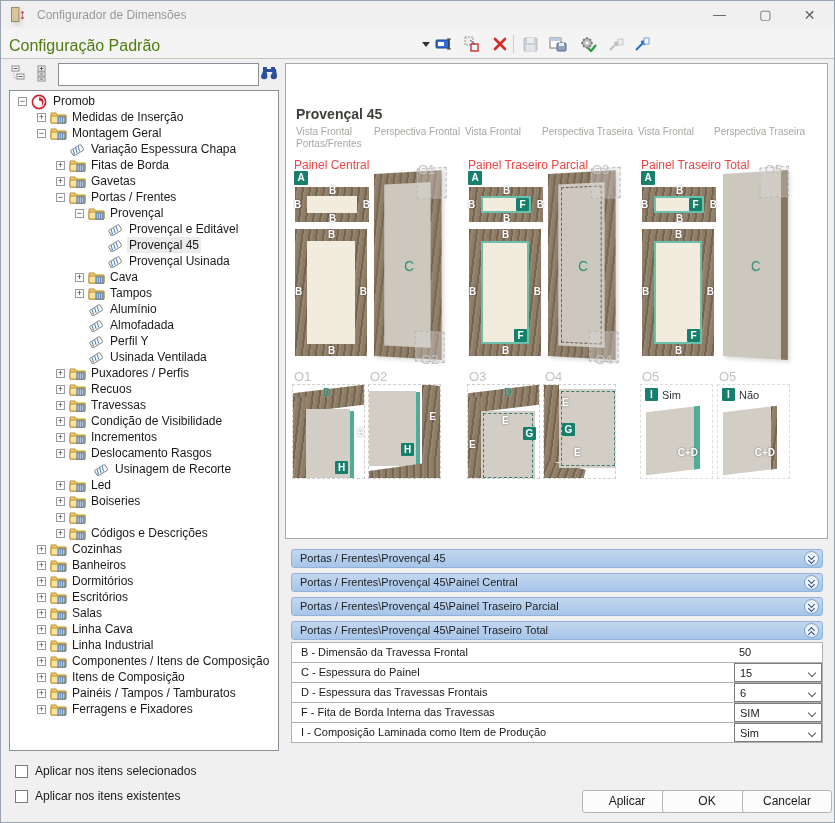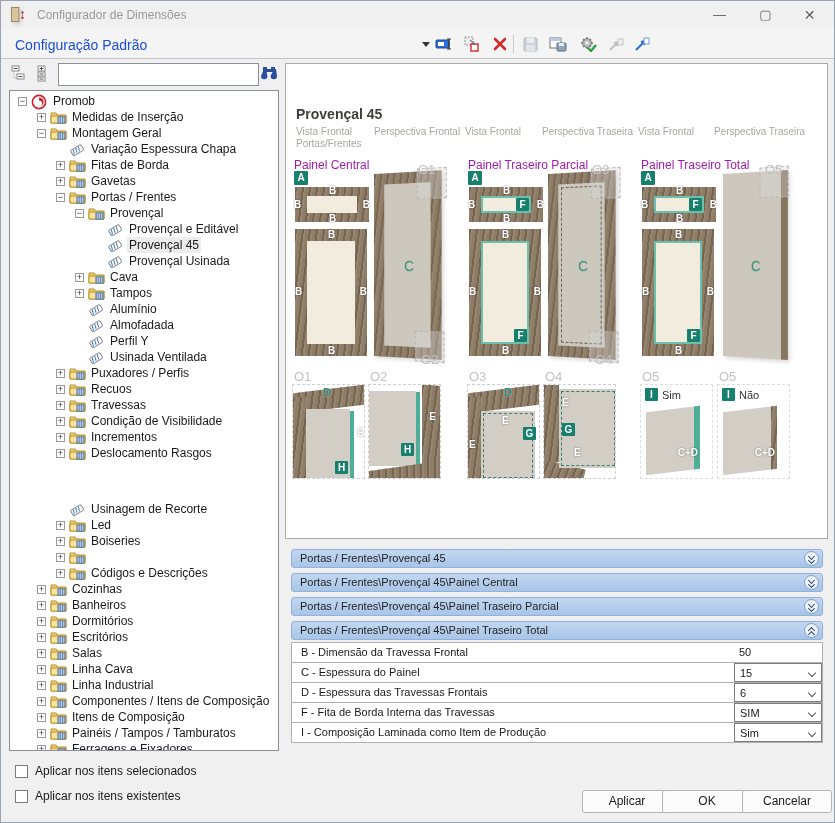--- a/index.html
+++ b/index.html
@@ -10,21 +10,21 @@
   .titlebar{position:absolute;left:0;top:0;right:0;height:28px;background:#f0f0f0;}
   .titlebar .appicon{position:absolute;left:9px;top:6px;width:18px;height:16px;}
   .appicon .door{position:absolute;left:1px;top:0;width:9px;height:15px;background:#d9c49c;border:1px solid #9a8767;}
   .appicon .arrow{position:absolute;left:9px;top:-2px;color:#b2222a;font-size:14px;font-weight:bold;line-height:18px;}
   .titlebar .title{position:absolute;left:36px;top:7px;font-size:12px;color:#999;}
   .winbtn{position:absolute;top:0;width:45px;height:28px;text-align:center;line-height:28px;color:#5c5c5c;font-size:13px;cursor:default;}
   .winbtn.min{right:92px;} .winbtn.max{right:46px;} .winbtn.close{right:2px;font-size:14px;}
 
   
   .toolbar{position:absolute;left:0;top:28px;right:0;height:30px;border-bottom:1px solid #c3c3c3;background:#f4f4f4;}
-  .toolbar .cfglabel{position:absolute;left:14px;top:8px;font-size:14px;color:#1d4ed8;}
+  .toolbar .cfglabel{position:absolute;left:8px;top:8px;font-size:16px;color:#4d7c0f;}
   .tbi{position:absolute;top:5px;width:22px;height:20px;display:flex;align-items:center;justify-content:center;}
   .tbi svg{display:block;}
   .tb-sep{position:absolute;top:6px;width:1px;height:18px;background:#cccccc;}
   .caret{width:0;height:0;border-left:4px solid transparent;border-right:4px solid transparent;border-top:5px solid #333;}
 
   
   .tree-tools{position:absolute;left:8px;top:62px;width:270px;height:24px;}
   .ttool{position:absolute;top:2px;width:18px;height:18px;}
   .search-box{position:absolute;left:49px;top:0;width:201px;height:23px;border:1px solid #8a8f99;background:#fff;font-size:12px;padding:0 4px;}
   .find-btn{position:absolute;right:0;top:1px;width:20px;height:20px;}
@@ -37,21 +37,21 @@
   .tree-row .ticon{width:17px;height:14px;margin-right:3px;flex:none;}
   .tree-row .lbl{padding:0 2px;}
 
   .chk-row{position:absolute;left:14px;font-size:12px;color:#1a1a1a;display:flex;align-items:center;}
   .chk-row .box{width:13px;height:13px;border:1px solid #7a7a7a;background:#fff;margin-right:7px;flex:none;}
 
   
   .preview{position:absolute;left:284px;top:62px;width:543px;height:476px;border:1px solid #a9a9a9;background:#fff;overflow:hidden;}
   .pv-title{position:absolute;left:10px;top:42px;font-size:14px;font-weight:bold;color:#3f3e3a;}
   .pv-h{position:absolute;font-size:10px;color:#a8a7a2;line-height:12px;}
-  .grp-head{position:absolute;top:0;left:0;font-size:12px;color:#a21caf;}
+  .grp-head{position:absolute;top:0;left:0;font-size:12px;color:#ef4444;}
   .group{position:absolute;top:94px;width:172px;height:210px;}
   .badge{position:absolute;width:14px;height:14px;background:#17806c;color:#fff;font-size:10px;font-weight:bold;text-align:center;line-height:14px;border-radius:1px;}
   .woodbg{background-color:#8d7c66;background-image:repeating-linear-gradient(97deg,rgba(55,40,25,.28) 0 2px,rgba(255,255,255,.07) 2px 4px,rgba(0,0,0,0) 4px 7px);}
   .frame{position:absolute;}
   .frame .inner{position:absolute;background:#f2ecdf;}
   .inner.teal-edge{border:2px solid #6cc0ab;}
   .blab{position:absolute;color:#fff;font-size:10px;font-weight:bold;text-shadow:0 0 2px rgba(0,0,0,.45);}
   .door{position:absolute;transform:perspective(650px) rotateY(-22deg);transform-origin:left center;box-shadow:2px 2px 4px rgba(0,0,0,.15);}
   .door .dinner{position:absolute;inset:11px;background:#cdc8bd;}
   .door .ddash{position:absolute;inset:3px;border:1px dashed #5b5b55;}
@@ -416,21 +416,21 @@
       <div class="tree-row" style="padding-left: 46px;">
         <span class="exp">+</span>
         <span class="ticon"><svg width="17" height="14">
             <path d="M1 3 h5 l1.5 2 H16 v8 H1 z" fill="#f2cd70" stroke="#b8912e"></path>
             <path d="M1 6 h15 v7 H1 z" fill="#f9e3a1" stroke="#b8912e"></path>
             <rect x="8" y="7" width="7" height="6" fill="#fff" stroke="#3a6ea5"></rect>
             <path d="M8 9 h7 M8 11 h7 M10.3 7 v6 M12.6 7 v6" stroke="#3a6ea5" stroke-width="0.7"></path>
           </svg></span>
         <span class="lbl">Deslocamento Rasgos</span>
       </div>
-      <div class="tree-row" style="padding-left: 46px; margin-top: 40px;">
+      <div class="tree-row" style="padding-left: 70px;">
         <span class="expblank"></span>
         <span class="ticon"><svg width="17" height="14">
             <g transform="rotate(-32 8 8)">
               <rect x="2" y="5" width="12" height="6.5" rx="1.5" fill="#fff" stroke="#8a8a8a"></rect>
               <path d="M5 5.5 l-1.5 5 M8 5.5 l-1.5 5 M11 5.5 l-1.5 5" stroke="#4d82c4" stroke-width="1.1"></path>
             </g>
           </svg></span>
         <span class="lbl">Usinagem de Recorte</span>
       </div>
       <div class="tree-row" style="padding-left: 46px;">

